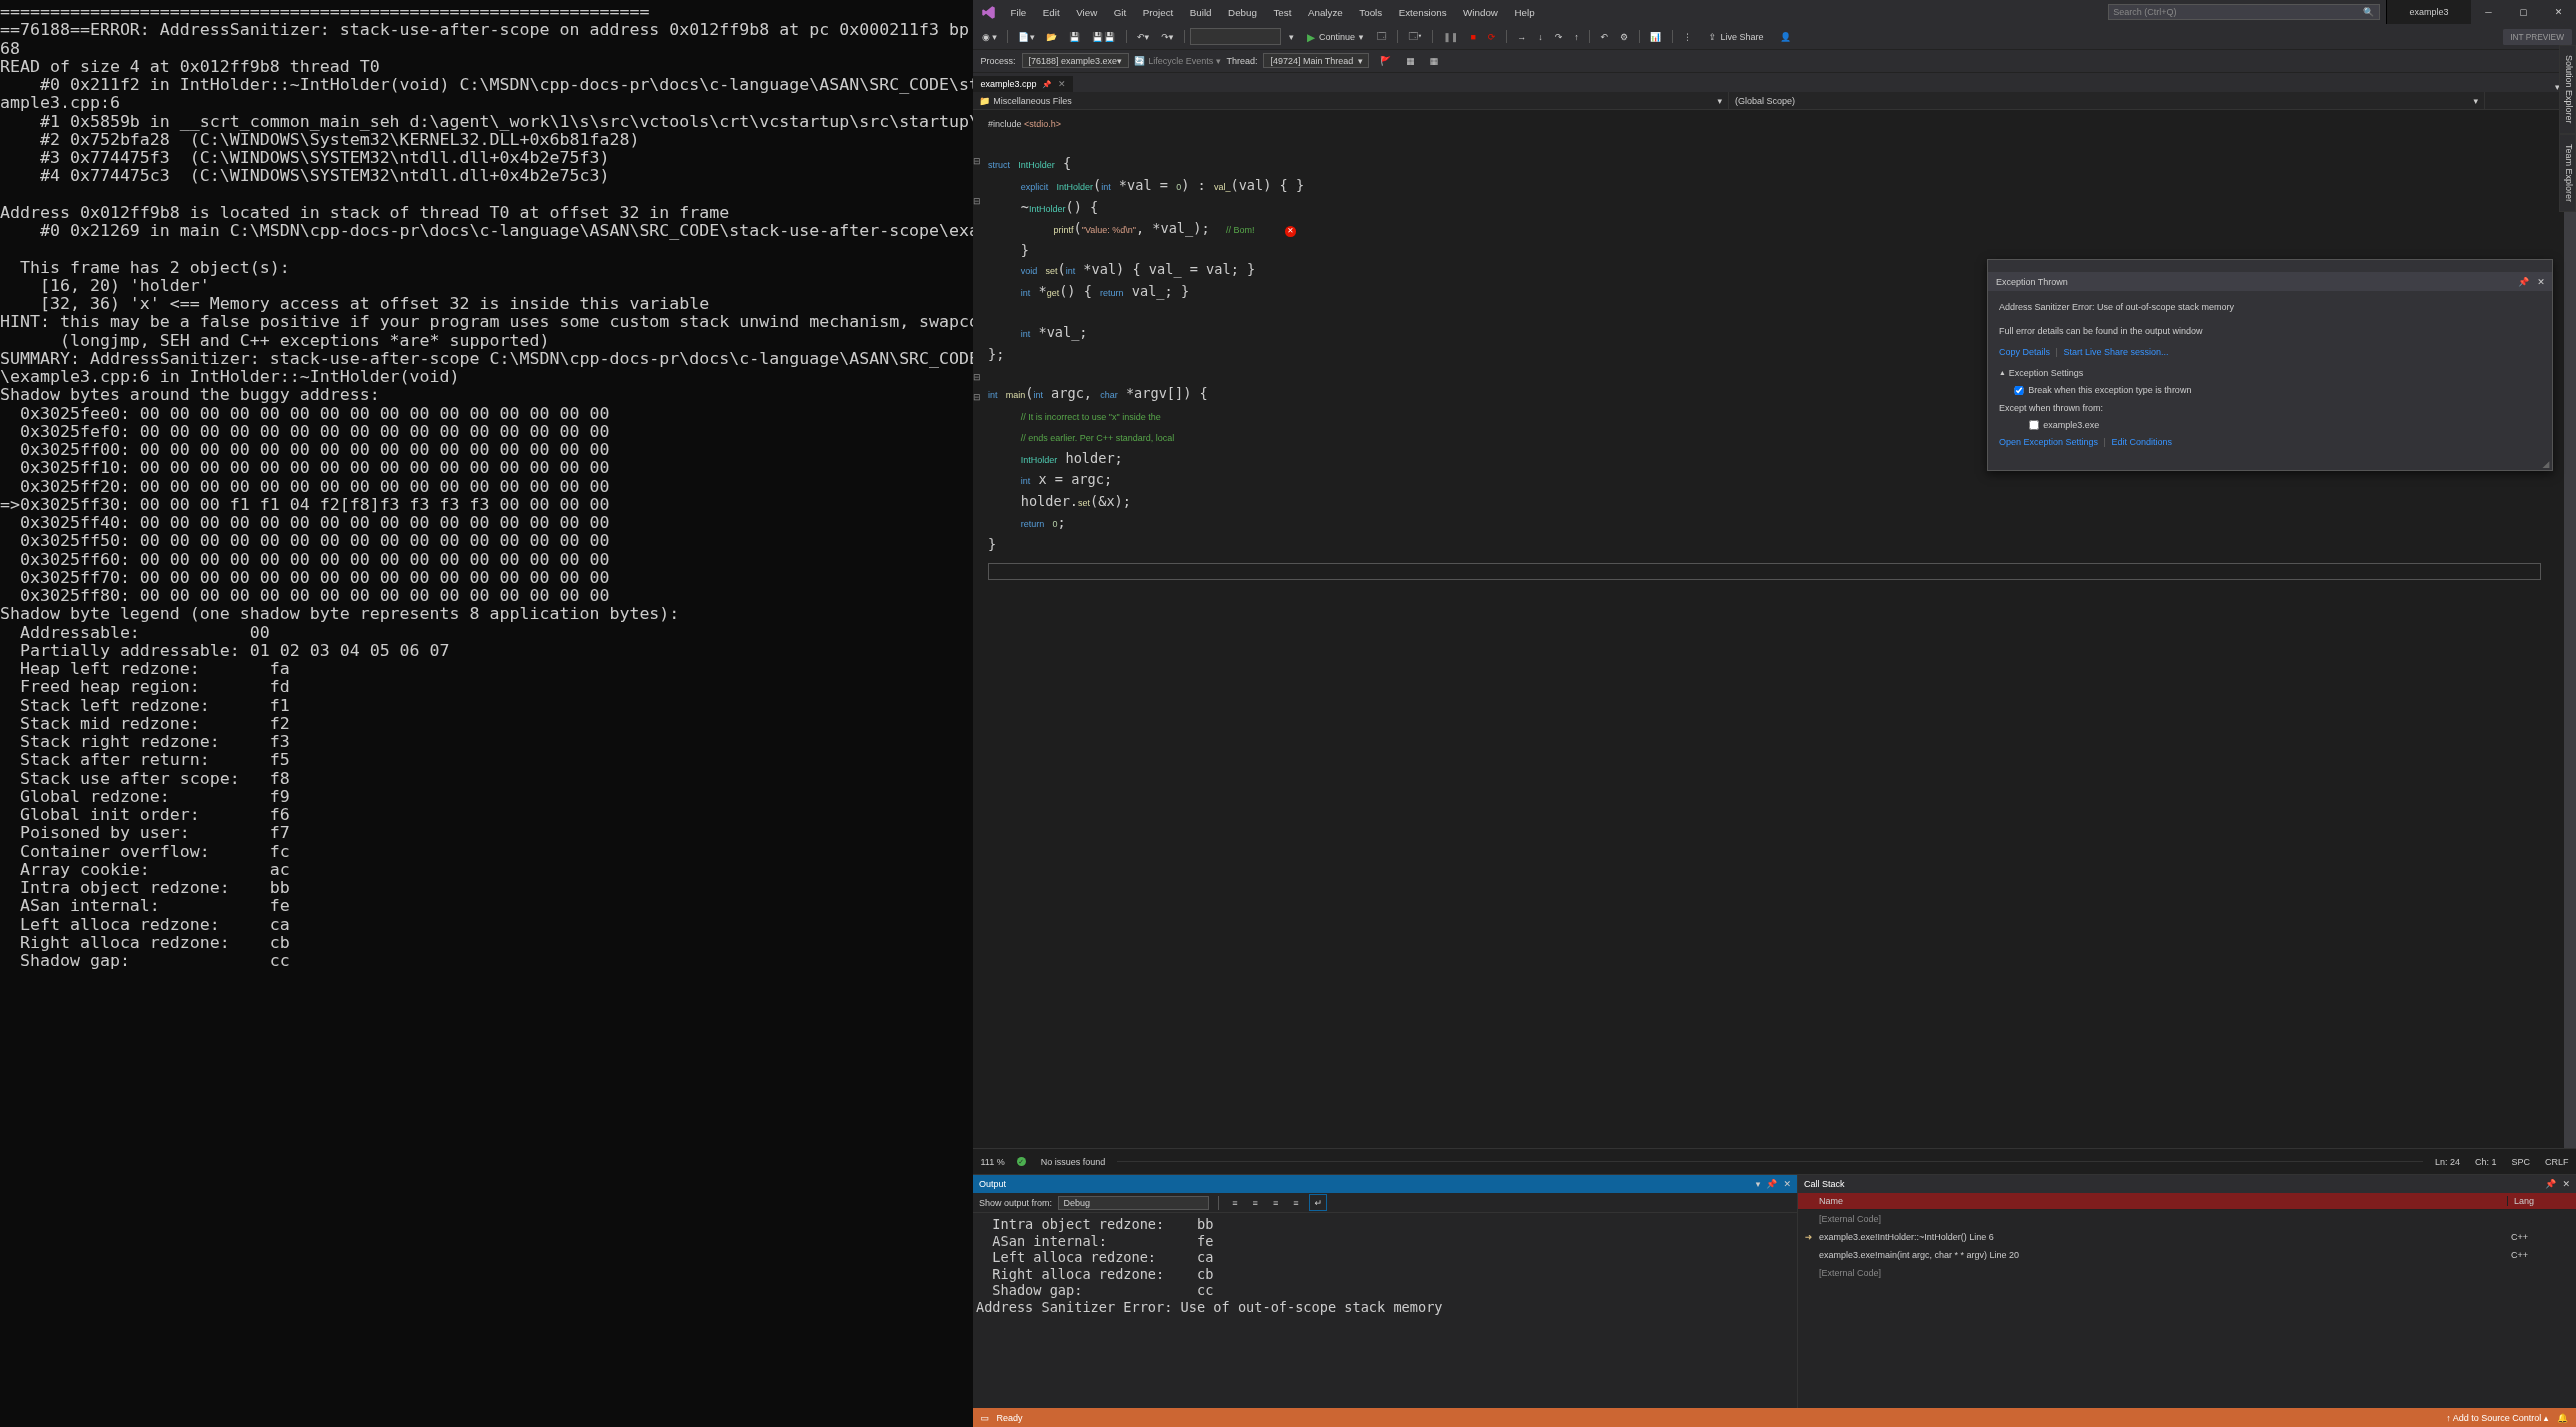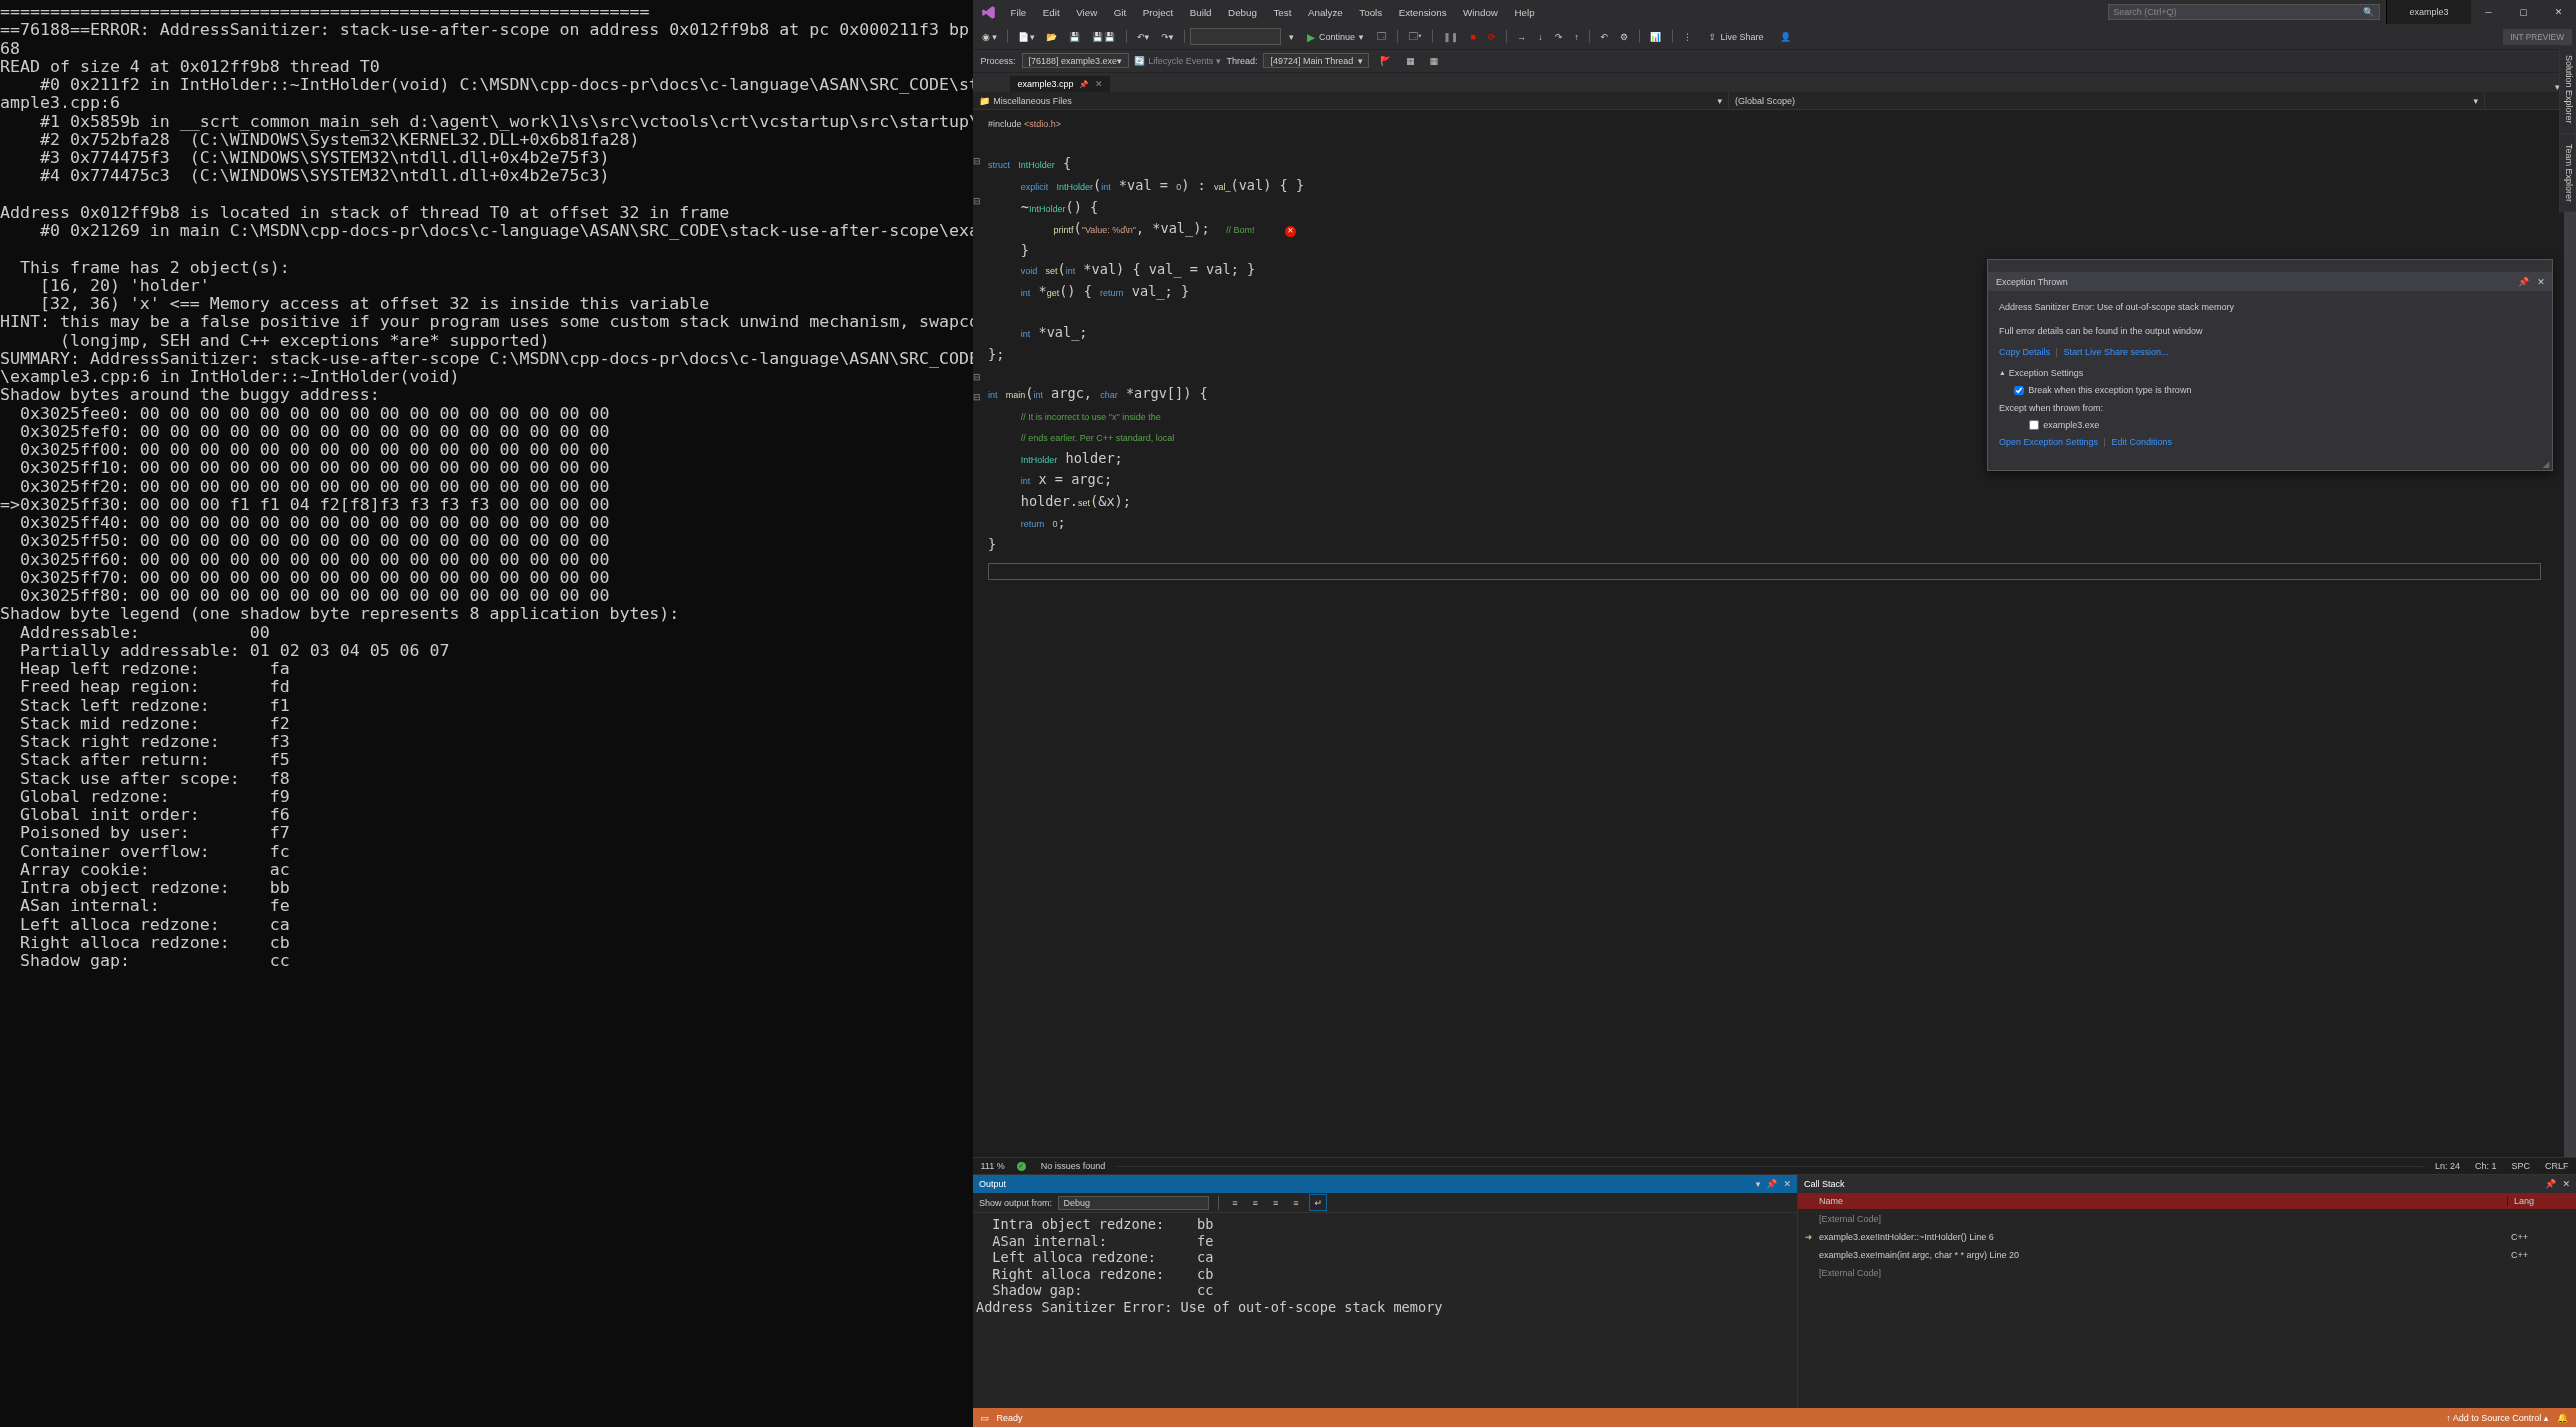--- a/index.html
+++ b/index.html
@@ -22,21 +22,21 @@
 .tbtn{padding:2.3px 4.5px;color:#ccc;display:flex;align-items:center;gap:2.3px;}
 .tbsep{width:0.8px;height:13.6px;background:#555;margin:0 3px;}
 .continue-btn{display:flex;align-items:center;gap:3.8px;padding:2.3px 6px;}
 .continue-btn .tri{color:#4caf50;font-size:10.6px;}
 .intpreview{margin-left:auto;background:#3f3f46;padding:3px 7.5px;color:#999;font-size:8.3px;border-radius:1.5px;}
 .live-share{display:flex;align-items:center;gap:4.5px;padding:0 9px;}
 .debugbar{height:22.6px;background:#2d2d30;display:flex;align-items:center;padding:0 7.5px;gap:6px;color:#ccc;font-size:9px;border-bottom:0.8px solid #222;}
 .debugbar .dd{background:#333;border:0.8px solid #555;padding:1.5px 6px;min-width:106px;display:flex;justify-content:space-between;}
 .main-area{flex:1;display:flex;min-height:0;}
 .editor-col{flex:1;display:flex;flex-direction:column;min-width:0;}
-.filetab-row{height:19.6px;background:#2d2d30;display:flex;align-items:flex-end;padding-left:37px;}
+.filetab-row{height:19.6px;background:#2d2d30;display:flex;align-items:flex-end;}
 .filetab{background:#1e1e1e;color:#fff;padding:3px 7.5px;display:flex;align-items:center;gap:6px;font-size:9px;}
 .filetab .pin{color:#888;font-size:7.5px;}
 .filetab .x{color:#888;}
 .filetab-tools{margin-left:auto;display:flex;gap:4.5px;padding:0 4.5px;color:#ccc;}
 .navbar-row{height:18px;background:#252526;display:flex;border-bottom:0.8px solid #333;}
 .navbar-row .dd{flex:1;padding:1.5px 6px;border-right:0.8px solid #333;display:flex;align-items:center;gap:3px;color:#ccc;font-size:9px;}
 .navbar-row .dd:last-child{border:none;}
 .code-area{flex:1;display:flex;background:#1e1e1e;position:relative;min-height:0;}
 .gutter{width:45px;background:#1e1e1e;text-align:right;padding:3px 9px 3px 3px;color:#2b91af;font-family:Consolas,monospace;font-size:13.6px;line-height:19.6px;}
 .fold-col{width:15px;background:#1e1e1e;padding-top:3px;font-family:Consolas;font-size:9px;line-height:19.6px;color:#888;}
@@ -54,21 +54,21 @@
 .exception-popup .hdr{background:#3f3f46;padding:4.5px 7.5px;display:flex;align-items:center;font-size:9.8px;margin-top:12px;}
 .exception-popup .hdr .hbtns{margin-left:auto;display:flex;gap:7.5px;}
 .exception-popup .body{padding:9px 10.6px;font-size:9.8px;line-height:1.6;}
 .exception-popup .lnk{color:#3794ff;}
 .exception-popup .sep{color:#666;margin:0 3px;}
 .exception-popup .settings-hdr{margin-top:6px;display:flex;align-items:center;gap:3px;}
 .exception-popup .settings-hdr .caret{font-size:6.8px;}
 .exception-popup .chk{margin:3px 0 3px 15px;display:flex;align-items:center;gap:4.5px;}
 .exception-popup input[type=checkbox]{width:9.8px;height:9.8px;}
 .exception-popup .grip{text-align:right;padding:0 3px 1.5px;color:#666;}
-.editor-status{height:17px;background:#1e1e1e;border-top:0.8px solid #333;display:flex;align-items:center;padding:0 7.5px;font-size:9px;color:#ccc;gap:12px;}
+.editor-status{height:26px;background:#1e1e1e;border-top:0.8px solid #333;display:flex;align-items:center;padding:0 7.5px;font-size:9px;color:#ccc;gap:12px;}
 .editor-status .ok-ico{width:9px;height:9px;border-radius:4.5px;background:#4caf50;color:#1e1e1e;font-size:6.8px;display:flex;align-items:center;justify-content:center;}
 .editor-status .rightc{margin-left:auto;display:flex;gap:15px;}
 .bottom-panels{height:234px;display:flex;background:#252526;border-top:0.8px solid #333;}
 .output-pane{flex:1;display:flex;flex-direction:column;border-right:0.8px solid #333;min-width:0;}
 .pane-hdr{height:18px;background:#2d2d30;display:flex;align-items:center;padding:0 6px;color:#fff;font-size:9px;}
 .pane-hdr.active{background:#0e639c;}
 .pane-hdr .tools{margin-left:auto;display:flex;gap:6px;color:#ccc;}
 .output-toolbar{height:19.6px;background:#252526;display:flex;align-items:center;padding:0 6px;gap:6px;border-bottom:0.8px solid #333;}
 .output-toolbar .dd{background:#333;border:0.8px solid #555;padding:0.8px 4.5px;min-width:151px;}
 .output-body{flex:1;padding:3px;font-family:Consolas,monospace;font-size:13.6px;line-height:16.6px;color:#ccc;white-space:pre;overflow:hidden;}

